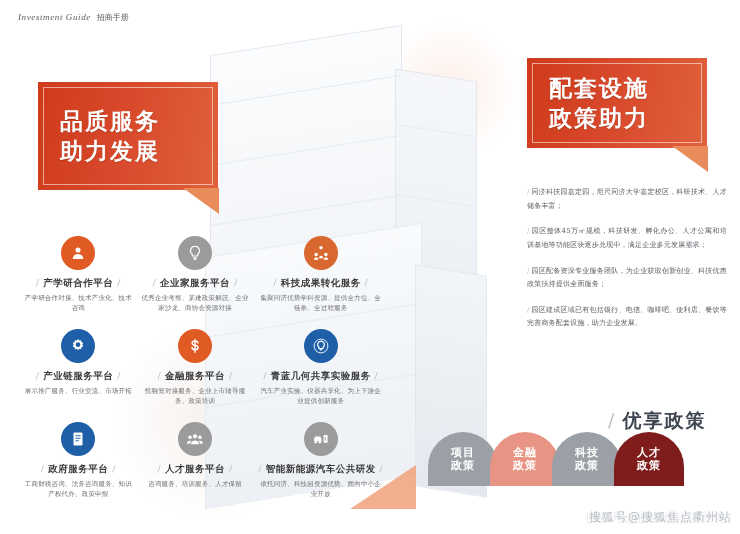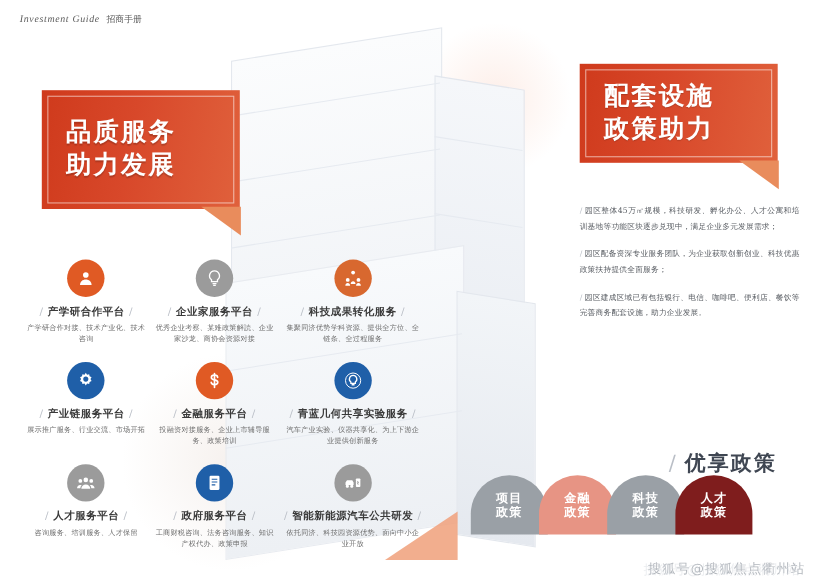--- a/index.html
+++ b/index.html
@@ -239,61 +239,62 @@
               <path d="M10.2 17h3.6"></path>
             </svg>
         </div>
         <div class="sname"><span class="sl">/</span> <span>青蓝几何共享实验服务</span> <span class="sl">/</span></div>
         <div class="sdesc">汽车产业实验、仪器共享化、为上下游企业提供创新服务</div>
       </div>
     </div>
 
     <div class="srow">
       <div class="scell">
+        <div class="ic" style="background:#1f5fa8">
+          <svg width="18" height="18" viewBox="0 0 24 24" fill="#fff">
+              <rect x="6" y="3.4" width="12" height="17.2" rx="1.4"></rect>
+              <path d="M8.6 7.6h6.8M8.6 11h6.8M8.6 14.4h4.4" stroke="#1f5fa8" stroke-width="1.3"></path>
+            </svg>
+        </div>
+        <div class="sname"><span class="sl">/</span> <span>政府服务平台</span> <span class="sl">/</span></div>
+        <div class="sdesc">工商财税咨询、法务咨询服务、知识产权代办、政策申报</div>
+      </div>
+
+      <div class="scell">
         <div class="ic" style="background:#9b9b9b">
           <svg width="18" height="18" viewBox="0 0 24 24" fill="#fff">
               <circle cx="12" cy="8.4" r="2.8"></circle>
               <circle cx="5.4" cy="9.6" r="2.3"></circle>
               <circle cx="18.6" cy="9.6" r="2.3"></circle>
               <path d="M6.6 19c0-3 2.4-5 5.4-5s5.4 2 5.4 5z"></path>
               <path d="M1.4 18.4c0-2.4 1.6-4 3.8-4 .7 0 1.3.1 1.8.4-1 1-1.6 2.2-1.7 3.6zM22.6 18.4c0-2.4-1.6-4-3.8-4-.7 0-1.3.1-1.8.4 1 1 1.6 2.2 1.7 3.6z"></path>
             </svg>
         </div>
         <div class="sname"><span class="sl">/</span> <span>人才服务平台</span> <span class="sl">/</span></div>
         <div class="sdesc">咨询服务、培训服务、人才保留</div>
-      </div>
-
-      <div class="scell">
-        <div class="ic" style="background:#1f5fa8">
-          <svg width="18" height="18" viewBox="0 0 24 24" fill="#fff">
-              <rect x="6" y="3.4" width="12" height="17.2" rx="1.4"></rect>
-              <path d="M8.6 7.6h6.8M8.6 11h6.8M8.6 14.4h4.4" stroke="#1f5fa8" stroke-width="1.3"></path>
-            </svg>
-        </div>
-        <div class="sname"><span class="sl">/</span> <span>政府服务平台</span> <span class="sl">/</span></div>
-        <div class="sdesc">工商财税咨询、法务咨询服务、知识产权代办、政策申报</div>
       </div>
 
       <div class="scell">
         <div class="ic" style="background:#9b9b9b">
           <svg width="18" height="18" viewBox="0 0 24 24" fill="none" stroke="#fff" stroke-width="1.5">
               <path d="M2.4 14.6h10.2v-3.2l-1.6-2.6H4.6L2.8 11.4v3.2z" fill="#fff" stroke="none"></path>
               <circle cx="5" cy="16" r="1.2" fill="#fff"></circle>
               <circle cx="10.4" cy="16" r="1.2" fill="#fff"></circle>
               <rect x="15.4" y="6.6" width="5.4" height="10.4" rx="1" fill="#fff" stroke="none"></rect>
               <path d="M17.2 9.6l1.4 2.2h-1.4l1 2.4" stroke="#9b9b9b" stroke-width="1.1"></path>
             </svg>
         </div>
         <div class="sname"><span class="sl">/</span> <span>智能新能源汽车公共研发</span> <span class="sl">/</span></div>
         <div class="sdesc">依托同济、科技园资源优势、面向中小企业开放</div>
       </div>
     </div>
   </div>
 
   <div id="facility-list">
+    <div class="fitem"><span class="sl">/</span><span>同济科技园嘉定园，咫尺同济大学嘉定校区，科研技术、人才储备丰富；</span></div>
     <div class="fitem"><span class="sl">/</span><span>园区整体45万㎡规模，科技研发、孵化办公、人才公寓和培训基地等功能区块逐步兑现中，满足企业多元发展需求；</span></div>
     <div class="fitem"><span class="sl">/</span><span>园区配备资深专业服务团队，为企业获取创新创业、科技优惠政策扶持提供全面服务；</span></div>
     <div class="fitem"><span class="sl">/</span><span>园区建成区域已有包括银行、电信、咖啡吧、便利店、餐饮等完善商务配套设施，助力企业发展。</span></div>
   </div>
 
   <div class="sec-title" id="policy-title">
     <span class="slash">/</span><span>优享政策</span>
   </div>
 
   <div id="policy-pills">

